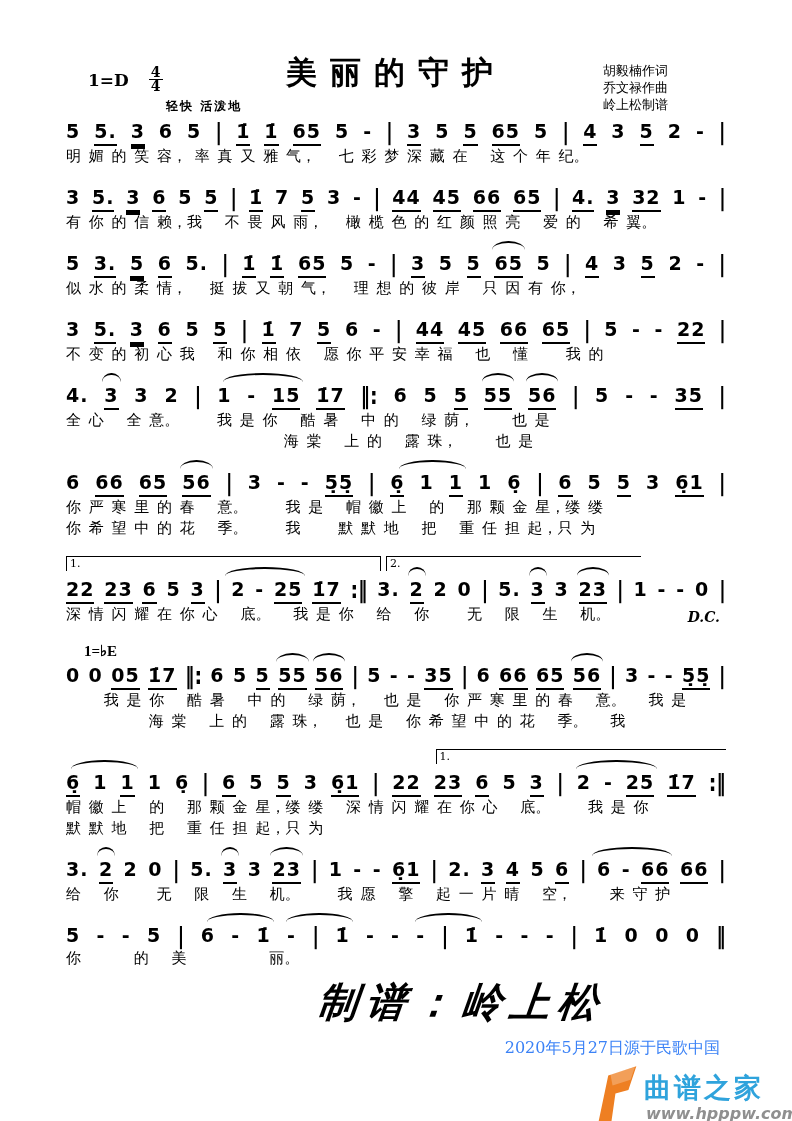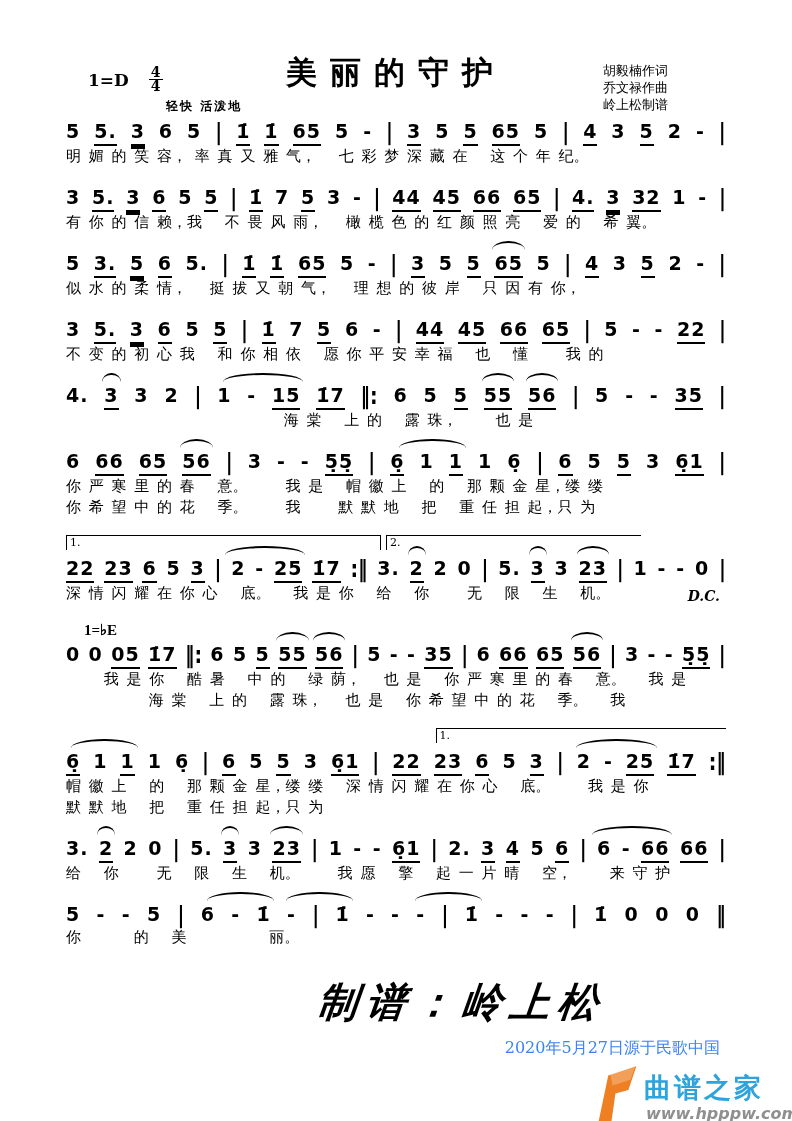--- a/index.html
+++ b/index.html
@@ -213,20 +213,21 @@
             <span class="tok u1">5</span>
             <span class="tok arc u1">55</span>
             <span class="tok arc u1">56</span>
             <span class="bar">|</span>
             <span class="tok">5</span>
             <span class="tok">-</span>
             <span class="tok">-</span>
             <span class="tok u1">35</span>
             <span class="bar">|</span>
           </div>
+          <div class="lyrics-row">全 心　 全 意。　　 我 是 你　 酷 暑　 中 的　 绿 荫，　　 也 是</div>
           <div class="lyrics-row">　　　　　　　　　　　　　　 海 棠　 上 的　 露 珠，　　 也 是</div>
         </div>
         <div class="system">
           <div class="notes-row">
             <span class="tok">6</span>
             <span class="tok u1">66</span>
             <span class="tok u1">65</span>
             <span class="tok arc u1">56</span>
             <span class="bar">|</span>
             <span class="tok">3</span>

